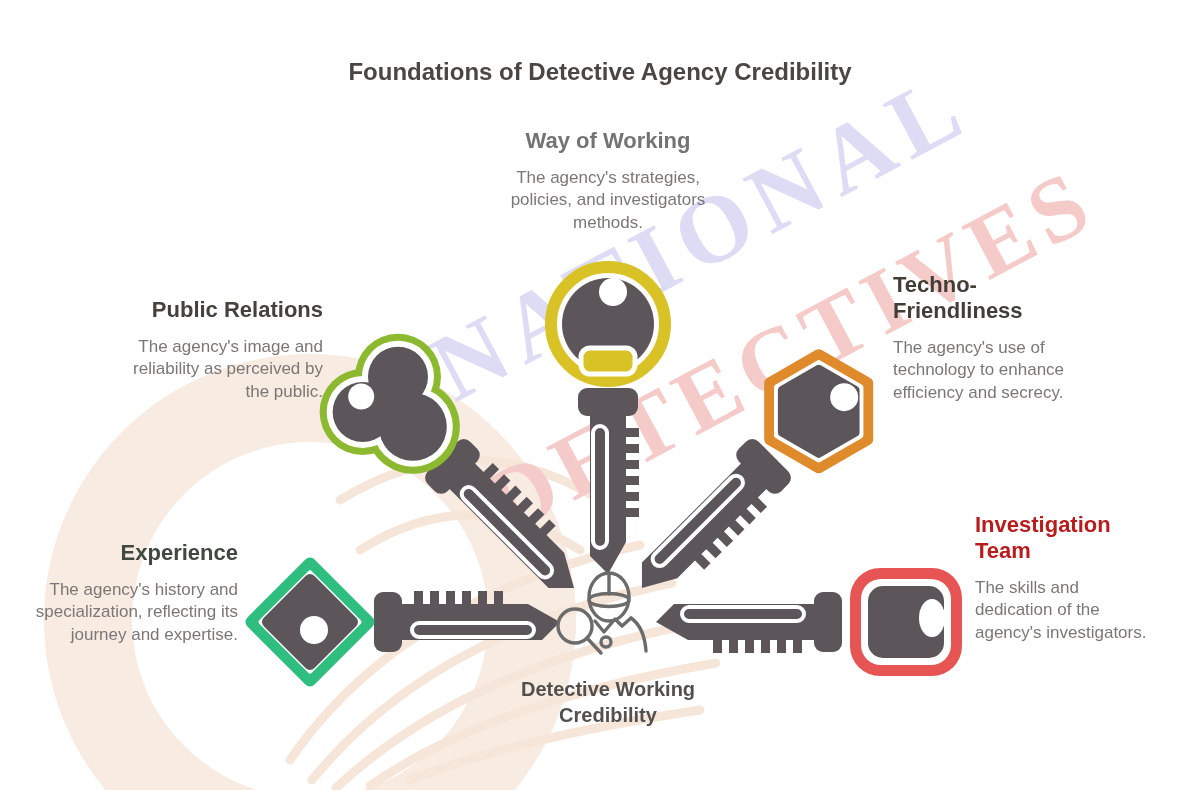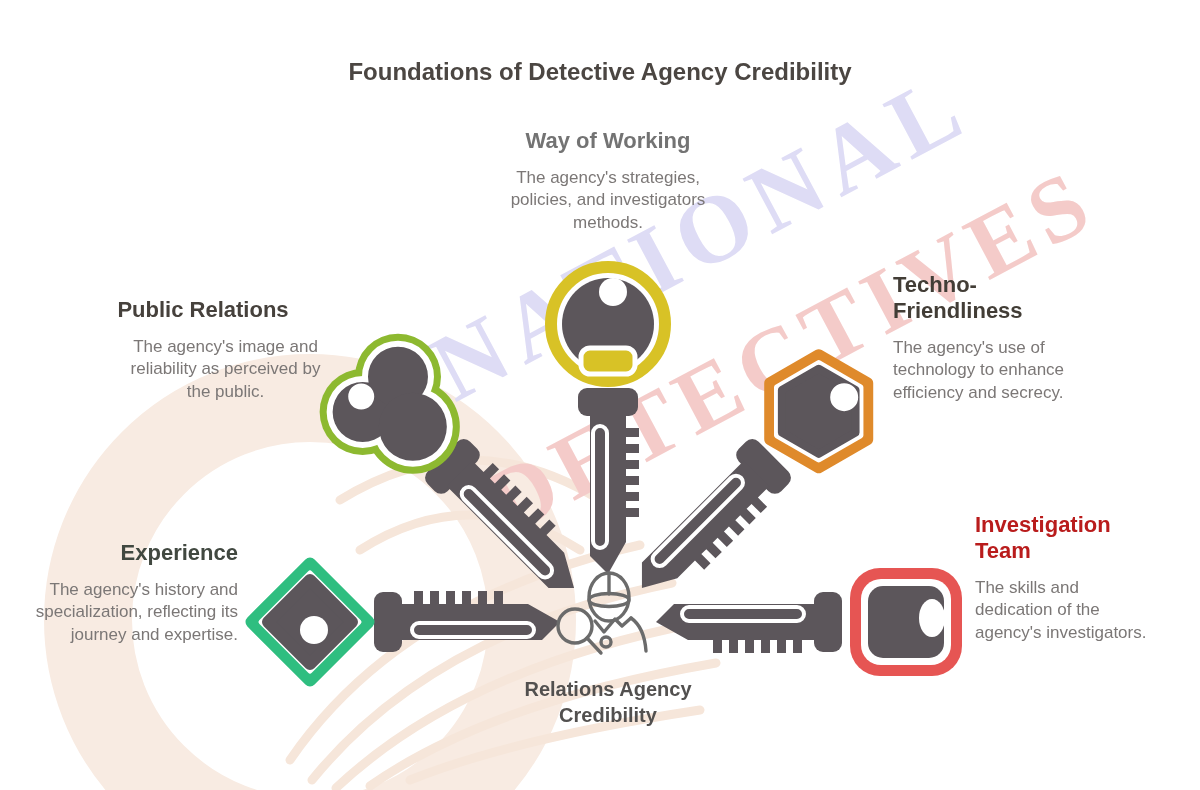--- a/index.html
+++ b/index.html
@@ -33,21 +33,21 @@
   .k-left{transform:rotate(-90deg);}
   .k-right{transform:rotate(90deg);}
 
   
   .section{z-index:3;}
   .heading{font-weight:bold;font-size:22px;line-height:1.18;color:#46413a;}
   .body-text{font-size:17px;line-height:1.32;color:#7b7776;margin-top:13px;}
   #s-wow{left:458px;top:128px;width:300px;text-align:center;}
   #s-wow .heading{color:#737373;}
   #s-wow .body-text{width:200px;margin-left:auto;margin-right:auto;}
-  #s-pr{left:83px;top:297px;width:240px;text-align:center;}
+  #s-pr{left:83px;top:297px;width:240px;text-align:right;}
   #s-pr .heading{color:#46413c;}
   #s-pr .body-text{width:195px;margin-left:auto;}
   #s-techno{left:893px;top:272px;width:200px;text-align:left;}
   #s-techno .heading{width:170px;color:#423d36;}
   #s-techno .body-text{width:190px;}
   #s-exp{left:28px;top:540px;width:210px;text-align:right;}
   #s-exp .heading{color:#414840;}
   #s-exp .body-text{width:210px;margin-left:auto;}
   #s-inv{left:975px;top:512px;width:190px;text-align:left;}
   #s-inv .heading{width:165px;color:#b91c1c;}
@@ -201,13 +201,13 @@
     <ellipse cx="64" cy="34" rx="20" ry="24"></ellipse>
     <ellipse cx="64" cy="37" rx="20" ry="6.5"></ellipse>
     <path d="M64,10 L64,31"></path>
     <circle cx="30" cy="63" r="17"></circle>
     <path d="M42,75 L56,90"></path>
     <circle cx="61" cy="79" r="5"></circle>
     <path d="M50,58 L59,69 L70,56 L77,63 L86,55"></path>
     <path d="M86,55 C96,62 100,74 101,88"></path>
   </g>
 </svg>
-<div id="center-label" class="abs">Relations Agency Credibility</div>
+<div id="center-label" class="abs">Detective Working Credibility</div>
 
 </body></html>

